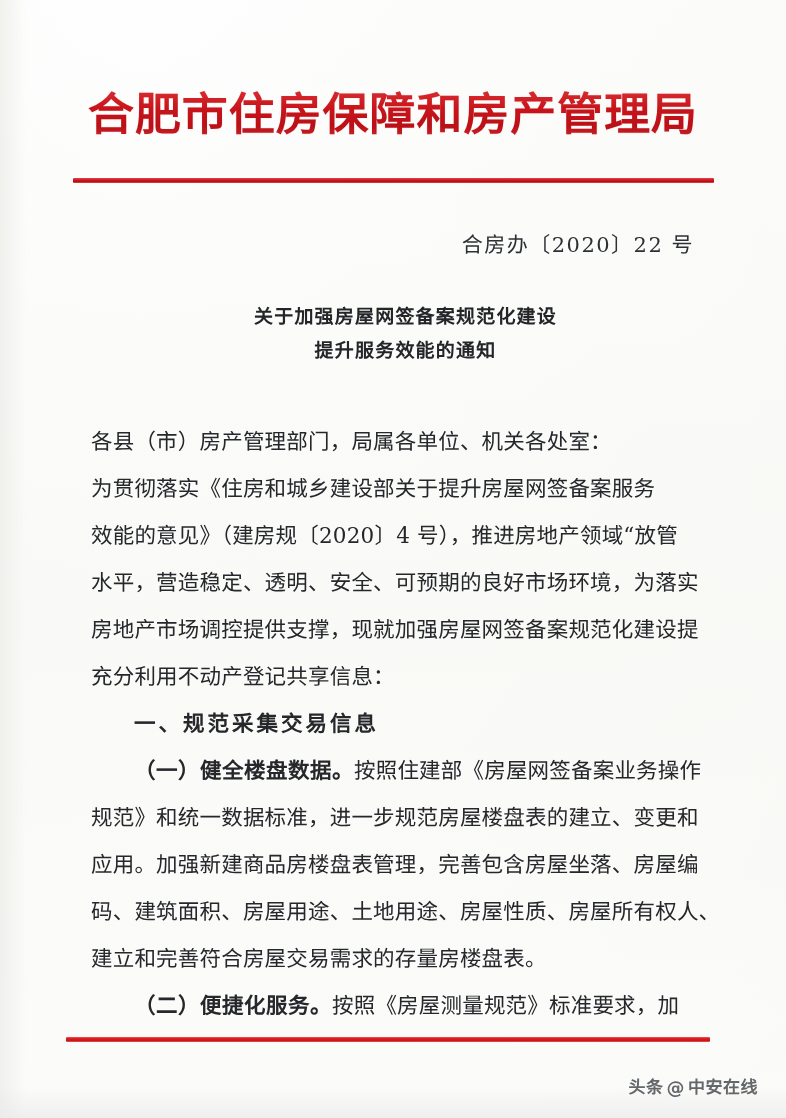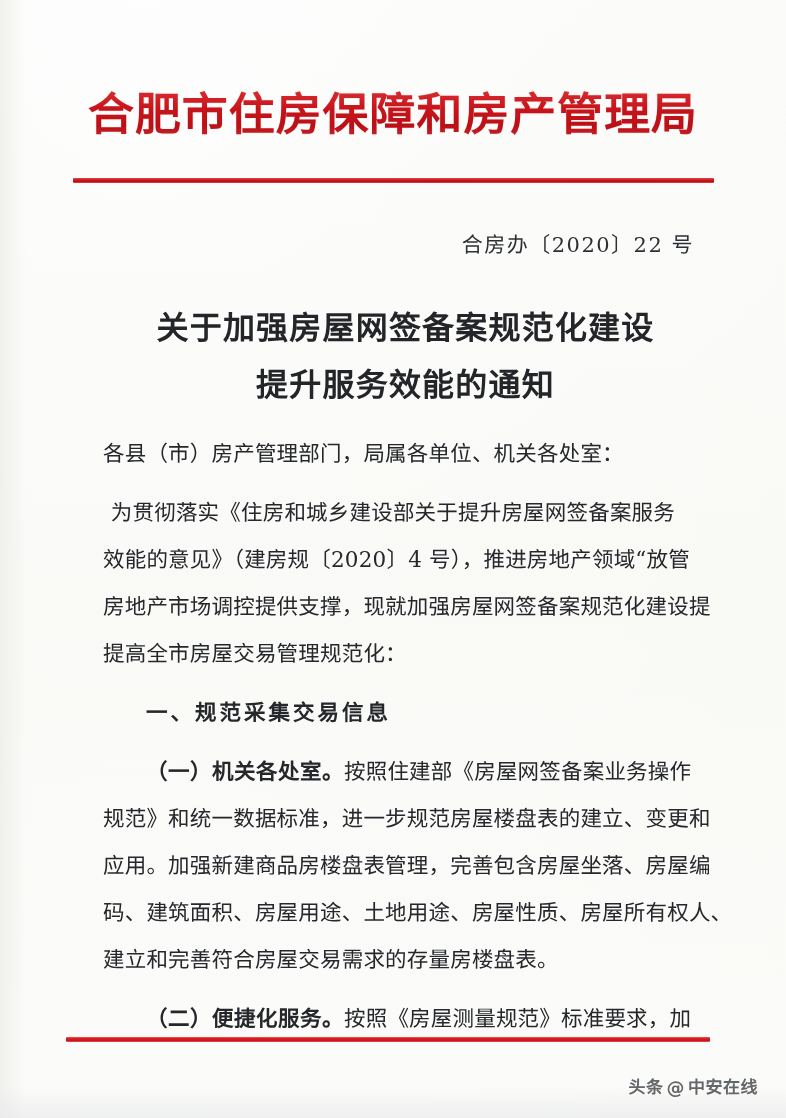--- a/index.html
+++ b/index.html
@@ -95,21 +95,21 @@
     margin-top: 16px;
   }
 
   
   .doc-title {
     position: absolute;
     top: 300px;
     left: 11px;
     right: 0;
     text-align: center;
-    font-size: 32px;
+    font-size: 19px;
     font-weight: 700;
     line-height: 1.78;
     letter-spacing: 1.2px;
     color: #232528;
     font-family: "DejaVu Serif", "Liberation Serif", serif;
     padding-left: 14px;
   }
   .doc-title .tl {
     display: block;
   }
@@ -120,32 +120,33 @@
     top: 418px;
     left: 91px;
     width: 596px;
     font-size: 21.5px;
     line-height: 47px;
     color: #25272b;
     letter-spacing: 0.2px;
     font-family: "DejaVu Serif", "Liberation Serif", serif;
   }
   .para {
-    margin: 12px;
+    margin: 0;
     text-align: justify;
     text-justify: inter-character;
   }
   .para .ln {
     display: block;
     white-space: nowrap;
   }
   .para .ln.justified {
     display: flex;
     justify-content: flex-end;
     white-space: nowrap;
+    flex-direction: column;
   }
   .indent2 {
     display: inline-block;
     width: 2em;
   }
   .strong-head {
     font-weight: 700;
     letter-spacing: 0.5px;
   }
   .section-head {
@@ -208,30 +209,31 @@
     <p class="para">
       <span class="ln">各县（市）房产管理部门，局属各单位、机关各处室：</span>
     </p>
 
     <p class="para">
       <span class="ln justified">
           <span class="indent2"></span>
           <span>为贯彻落实《住房和城乡建设部关于提升房屋网签备案服务</span>
         </span>
       <span class="ln">效能的意见》（建房规〔2020〕4 号），推进房地产领域“放管</span>
+      <span class="ln">水平，营造稳定、透明、安全、可预期的良好市场环境，为落实</span>
       <span class="ln">房地产市场调控提供支撑，现就加强房屋网签备案规范化建设提</span>
-      <span class="ln">提高全市房屋交易管理规范化：</span>
+      <span class="ln">充分利用不动产登记共享信息：</span>
     </p>
 
     <p class="para">
       <span class="ln"><span class="indent2"></span><span class="section-head">一、规范采集交易信息</span></span>
     </p>
 
     <p class="para">
-      <span class="ln"><span class="indent2"></span><span class="strong-head">（一）机关各处室。</span><span>按照住建部《房屋网签备案业务操作</span></span>
+      <span class="ln"><span class="indent2"></span><span class="strong-head">（一）健全楼盘数据。</span><span>按照住建部《房屋网签备案业务操作</span></span>
       <span class="ln">规范》和统一数据标准，进一步规范房屋楼盘表的建立、变更和</span>
       <span class="ln">应用。加强新建商品房楼盘表管理，完善包含房屋坐落、房屋编</span>
       <span class="ln">码、建筑面积、房屋用途、土地用途、房屋性质、房屋所有权人、</span>
       <span class="ln">建立和完善符合房屋交易需求的存量房楼盘表。</span>
     </p>
 
     <p class="para">
       <span class="ln"><span class="indent2"></span><span class="strong-head">（二）便捷化服务。</span><span>按照《房屋测量规范》标准要求，加</span></span>
     </p>
 

